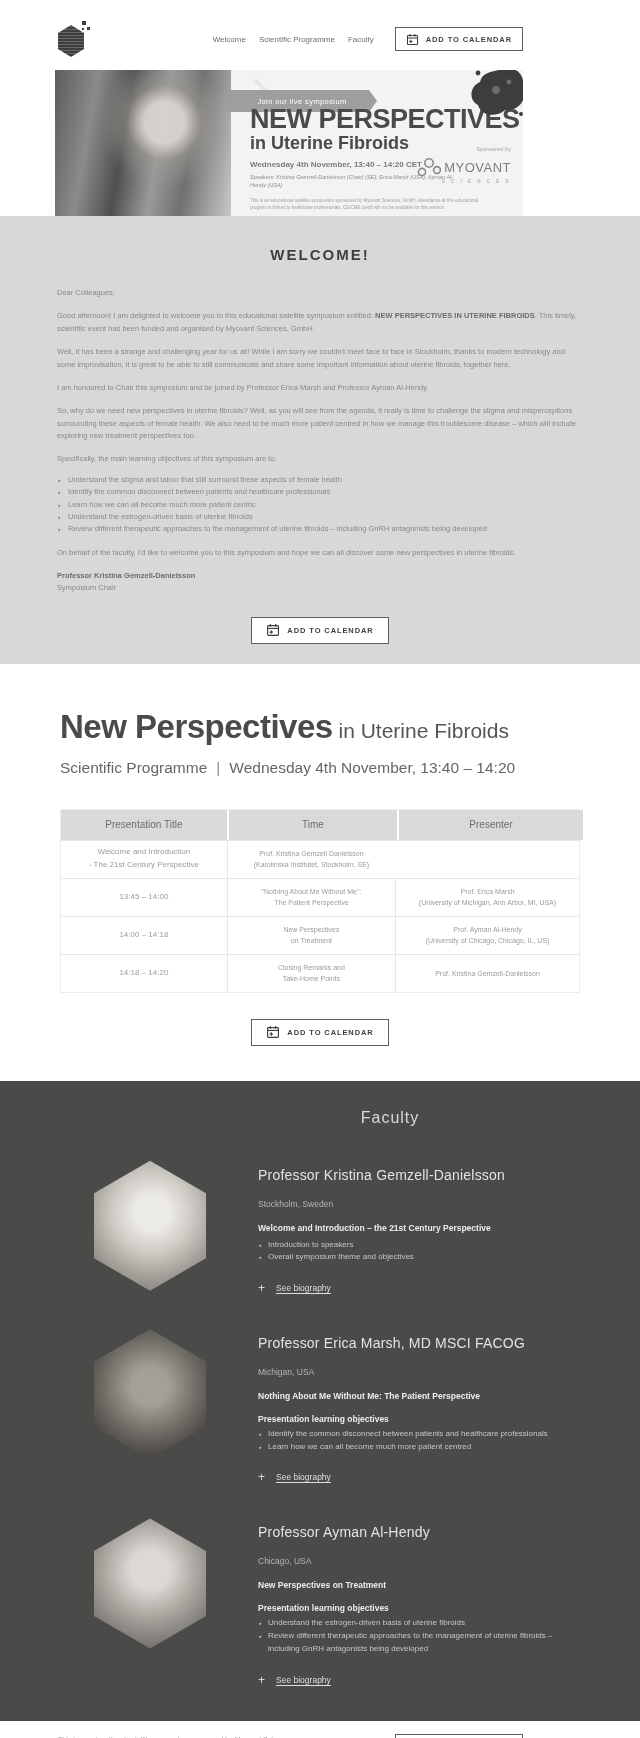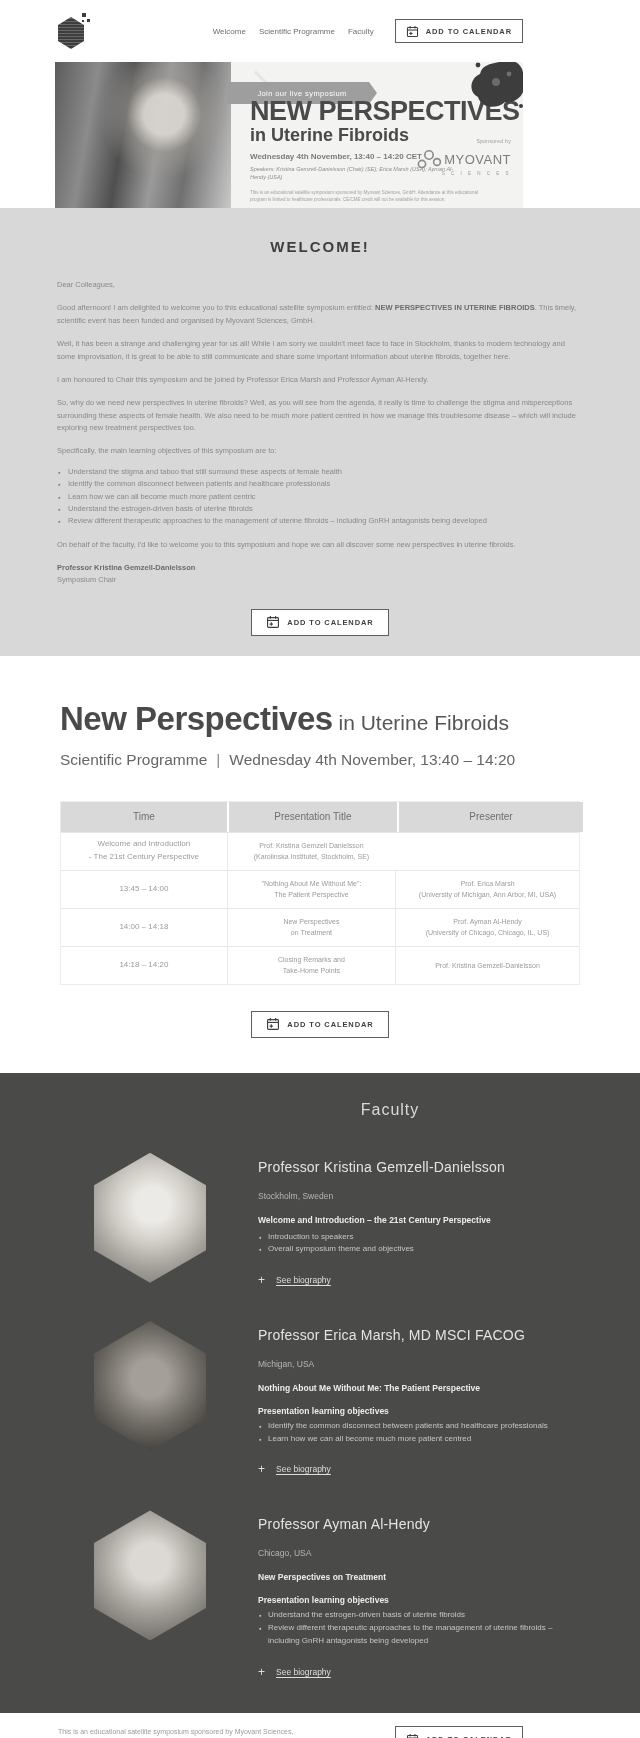--- a/index.html
+++ b/index.html
@@ -3,21 +3,21 @@
 <meta charset="utf-8">
 <style>
   * { margin:0; padding:0; box-sizing:border-box; }
   html,body { background:#fff; }
   body {
     width:640px; margin:0 auto;
     font-family:"Liberation Sans","DejaVu Sans",sans-serif;
     color:#898989;
   }
   
-  .header { height:62px; display:flex; align-items:center; padding:0 117px 0 58px; background:#fff; }
+  .header { height:62px; display:flex; align-items:center; padding:0 117px 0 58px; background:#fff;margin-top:8px; }
   .logo-wrap { position:relative; width:30px; height:36px; }
   .logo-hex {
     width:26px; height:32px; margin-top:4px; background:#3e3e3e;
     clip-path:polygon(50% 0,100% 25%,100% 75%,50% 100%,0 75%,0 25%);
     background-image:repeating-linear-gradient(0deg, rgba(255,255,255,.22) 0 1px, transparent 1px 3px);
   }
   .logo-dot { position:absolute; background:#3e3e3e; }
   .ld1 { width:4px; height:4px; right:2px; top:0; }
   .ld2 { width:3px; height:3px; right:-2px; top:6px; }
   .ld3 { width:2px; height:2px; right:4px; top:7px; }
@@ -219,22 +219,22 @@
 <div class="programme">
   <div class="prog-title">
     <span class="big">New Perspectives</span><span class="light"> in Uterine Fibroids</span>
   </div>
   <div class="prog-subtitle">
     <span>Scientific Programme</span><span class="pipe">|</span><span>Wednesday 4th November, 13:40 – 14:20</span>
   </div>
 
   <div class="agenda">
     <div class="agenda-head">
+      <div>Presentation Title</div>
       <div>Time</div>
-      <div>Presentation Title</div>
       <div>Presenter</div>
     </div>
     <div class="agenda-row">
       <div class="agenda-cell">
           <div>Welcome and Introduction</div>
           <div>- The 21st Century Perspective</div>
         </div>
       <div class="agenda-cell">
           <div>Prof. Kristina Gemzell Danielsson</div>
           <div>(Karolinska Institutet, Stockholm, SE)</div>

